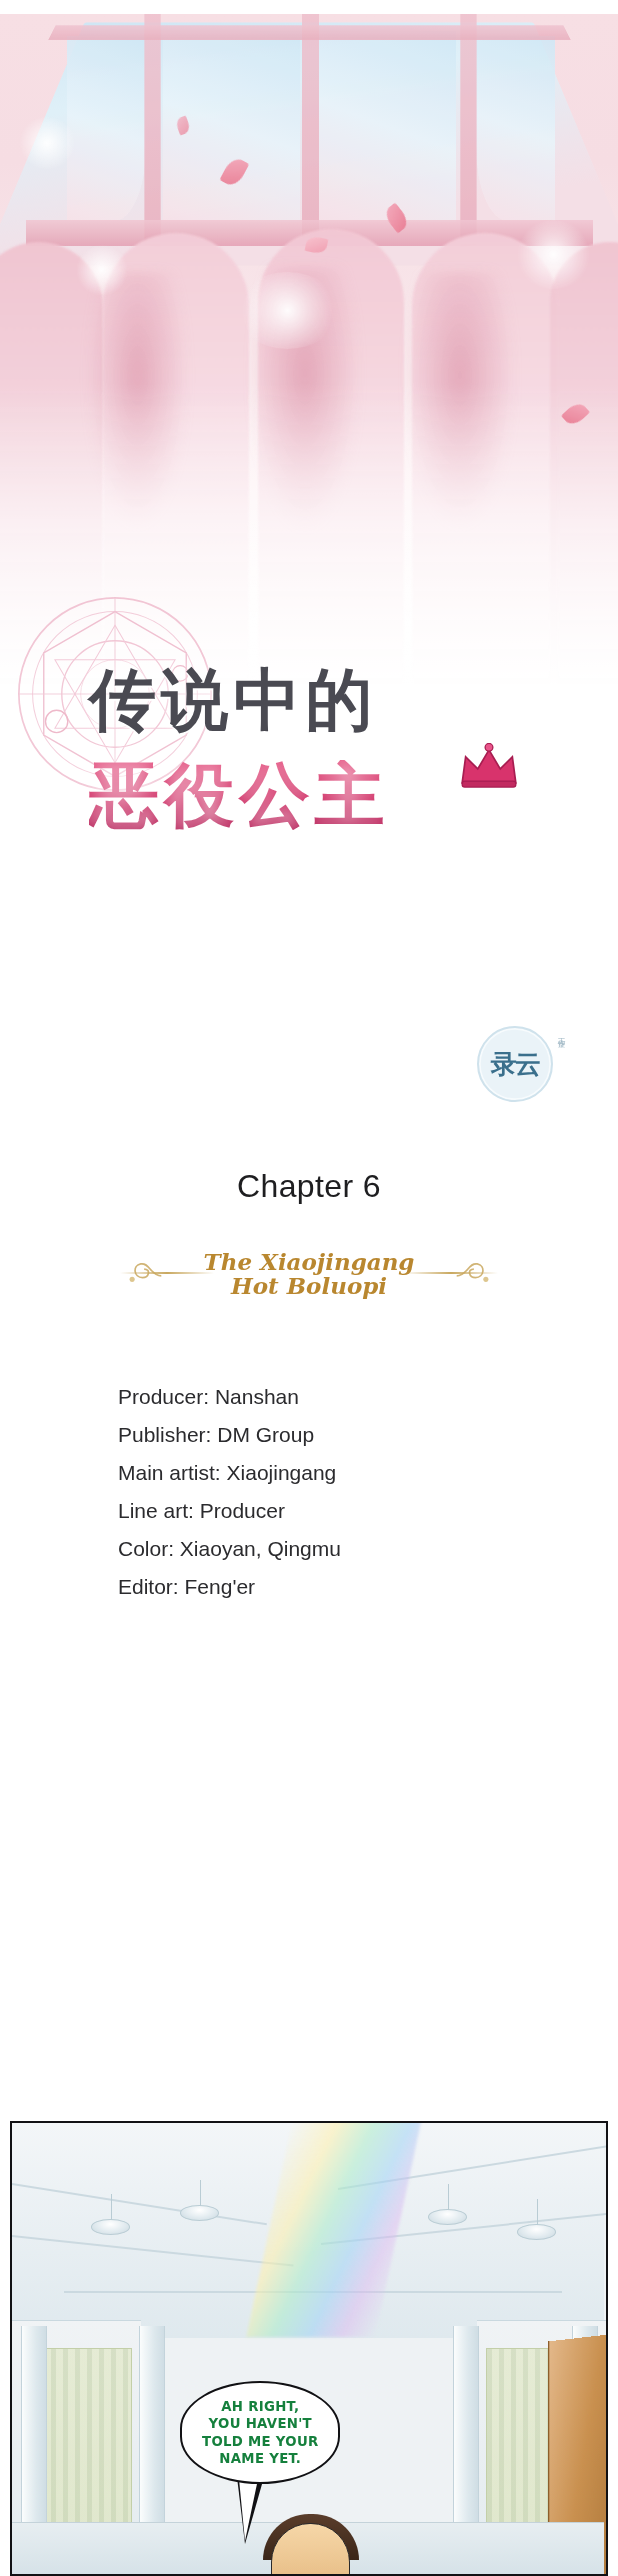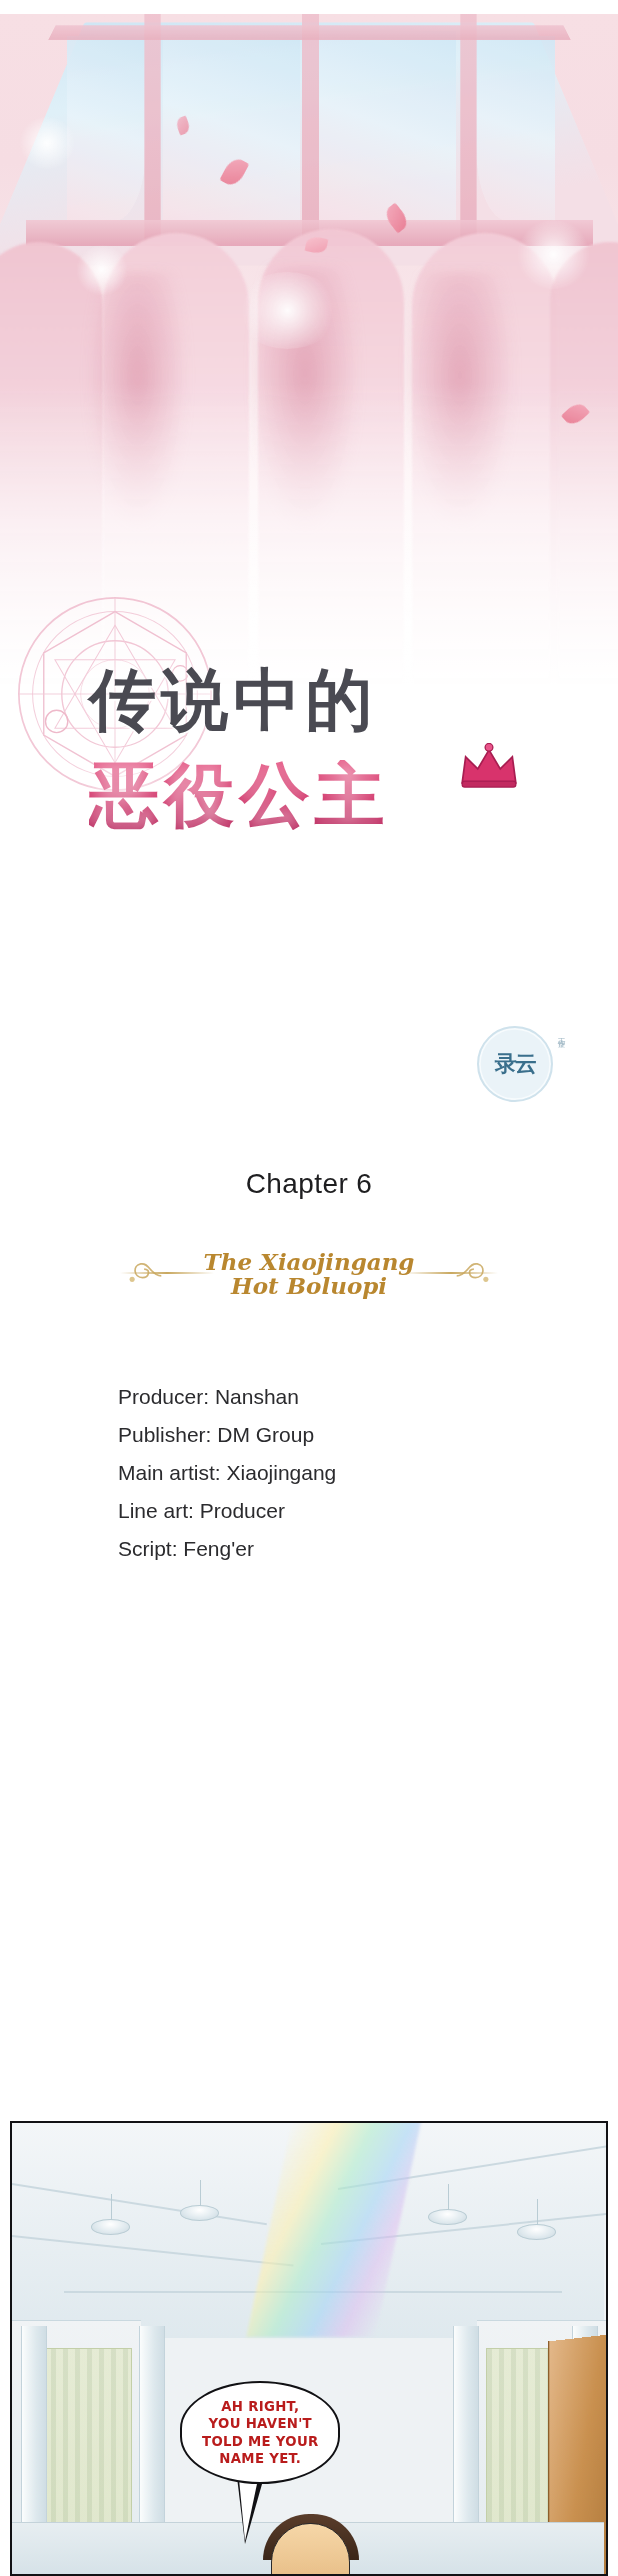--- a/index.html
+++ b/index.html
@@ -168,21 +168,21 @@
     border-radius: 50%;
     background: #eaf3f8;
     border: 2.6px solid #cfe2ec;
     box-shadow: inset 0 0 0 1.7px #f7fbfd;
     display: flex;
     align-items: center;
     justify-content: center;
   }
   .seal-text {
     font-family: "DejaVu Sans", sans-serif;
-    font-size: 22px;
+    font-size: 26px;
     font-weight: 700;
     color: #3a6f8c;
     letter-spacing: -1.7px;
     line-height: .95;
     text-align: center;
   }
   .seal-side {
     position: absolute;
     left: 556px; top: 1018px;
     font-family: "DejaVu Sans", sans-serif;
@@ -191,21 +191,21 @@
     writing-mode: vertical-rl;
     letter-spacing: 0.9px;
   }
 
   
   .chapter {
     position: absolute;
     left: 0; top: 1154px;
     width: 618px;
     text-align: center;
-    font-size: 28px;
+    font-size: 32px;
     color: #1e1e20;
     font-weight: 400;
     letter-spacing: 0.4px;
   }
 
   
   .ep-title {
     position: absolute;
     left: 0; top: 1236px;
     width: 618px;
@@ -377,21 +377,21 @@
     align-items: center;
     justify-content: center;
     z-index: 5;
   }
   .balloon-text {
     font-family: "DejaVu Sans", sans-serif;
     font-weight: 700;
     font-size: 13.3px;
     line-height: 1.28;
     text-align: center;
-    color: #b91c1c;
+    color: #15803d;
     letter-spacing: 0.3px;
   }
   .balloon-tail {
     position: absolute;
     left: 225px; top: 354px;
     width: 0; height: 0;
     border-left: 8.6px solid transparent;
     border-right: 19px solid transparent;
     border-top: 67px solid #111114;
     z-index: 4;
@@ -493,21 +493,22 @@
         <span>The Xiaojingang</span><br>
         <span>Hot Boluopi</span>
       </span>
     </div>
 
     <div class="credits">
       <div class="line">Producer: Nanshan</div>
       <div class="line">Publisher: DM Group</div>
       <div class="line">Main artist: Xiaojingang</div>
       <div class="line">Line art: Producer</div>
-      <div class="line">Script: Feng'er</div>
+      <div class="line">Color: Xiaoyan, Qingmu</div>
+      <div class="line">Editor: Feng'er</div>
     </div>
   </div>
 
   <div class="panel-scene">
     <div class="scene-ceiling">
       <div class="ceil-line" style="left:0;top:60px;width:258px;transform:rotate(9deg);"></div>
       <div class="ceil-line" style="left:0;top:112px;width:283px;transform:rotate(6deg);"></div>
       <div class="ceil-line" style="left:326px;top:65px;width:275px;transform:rotate(-9deg);"></div>
       <div class="ceil-line" style="left:309px;top:120px;width:292px;transform:rotate(-6deg);"></div>
       <div class="ceil-line" style="left:52px;top:168px;width:498px;"></div>

